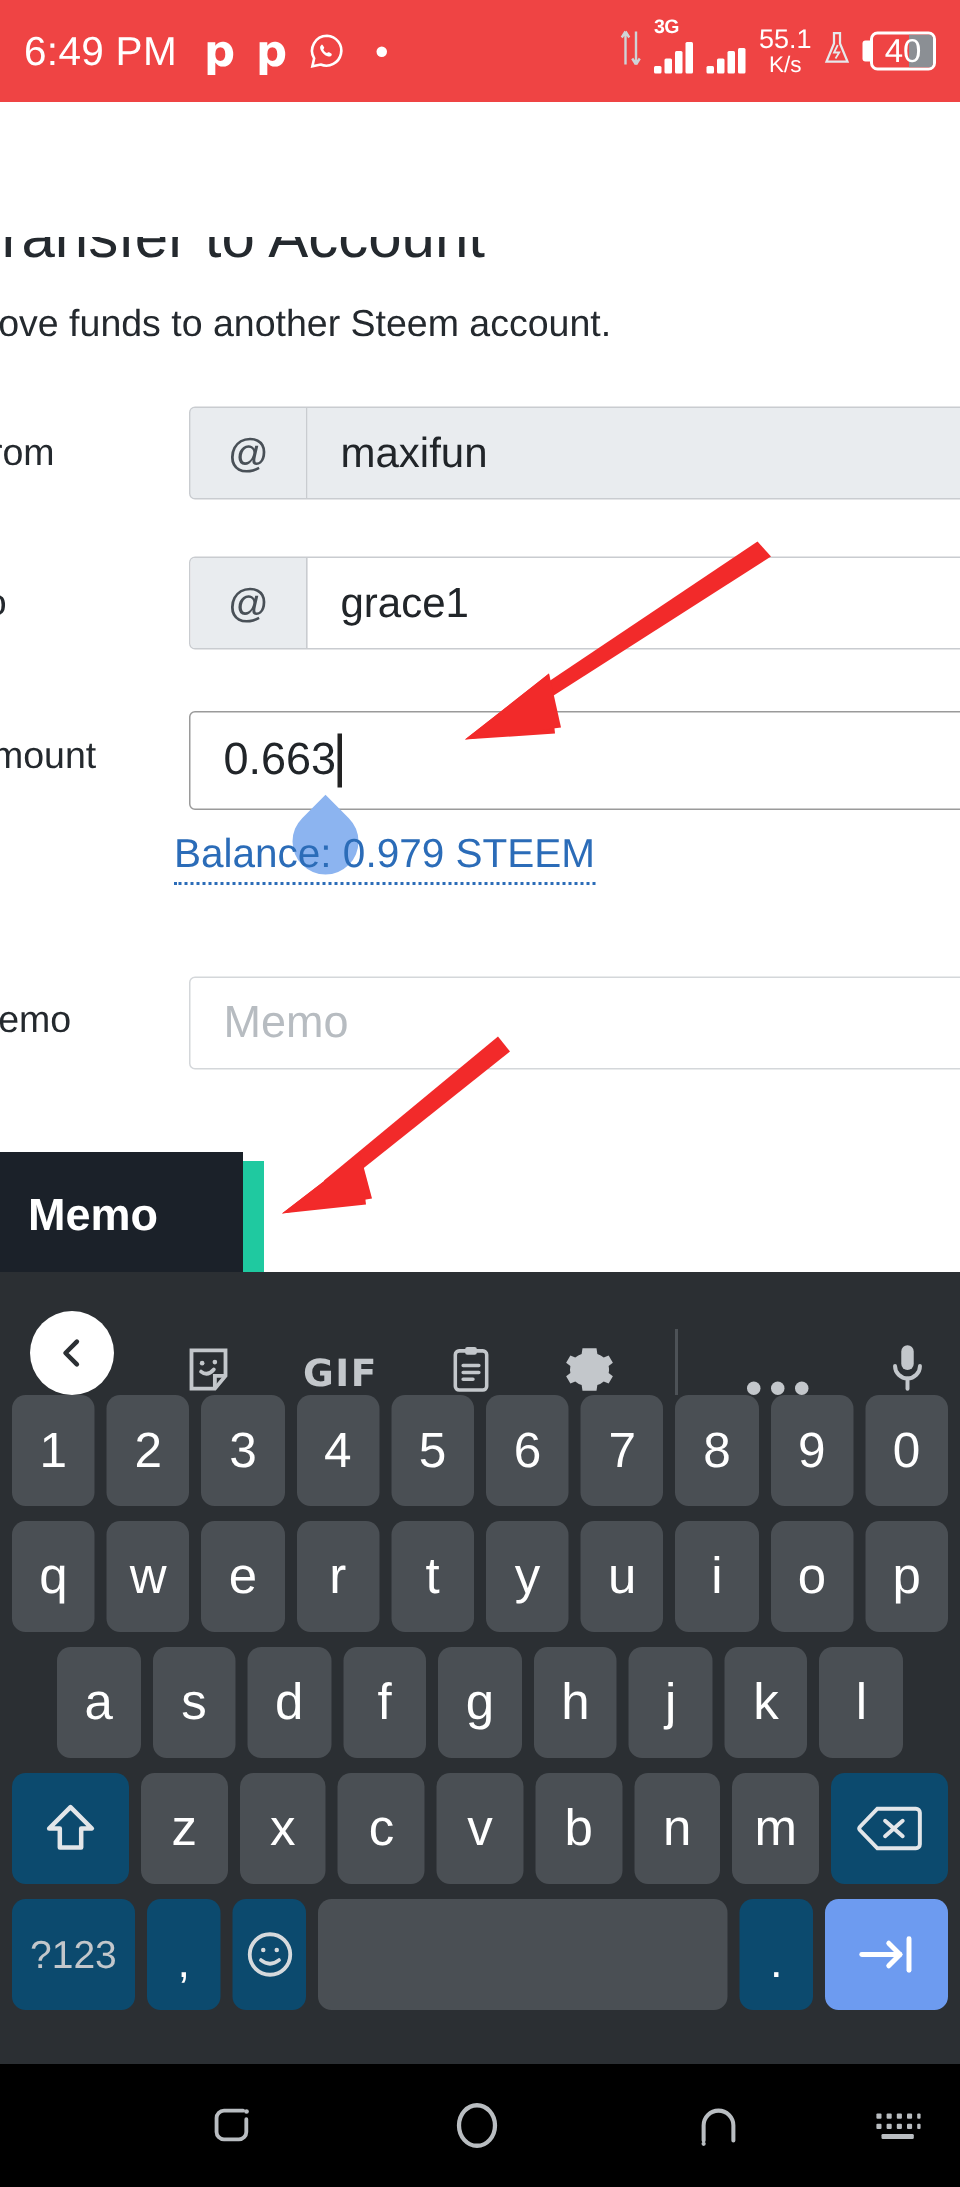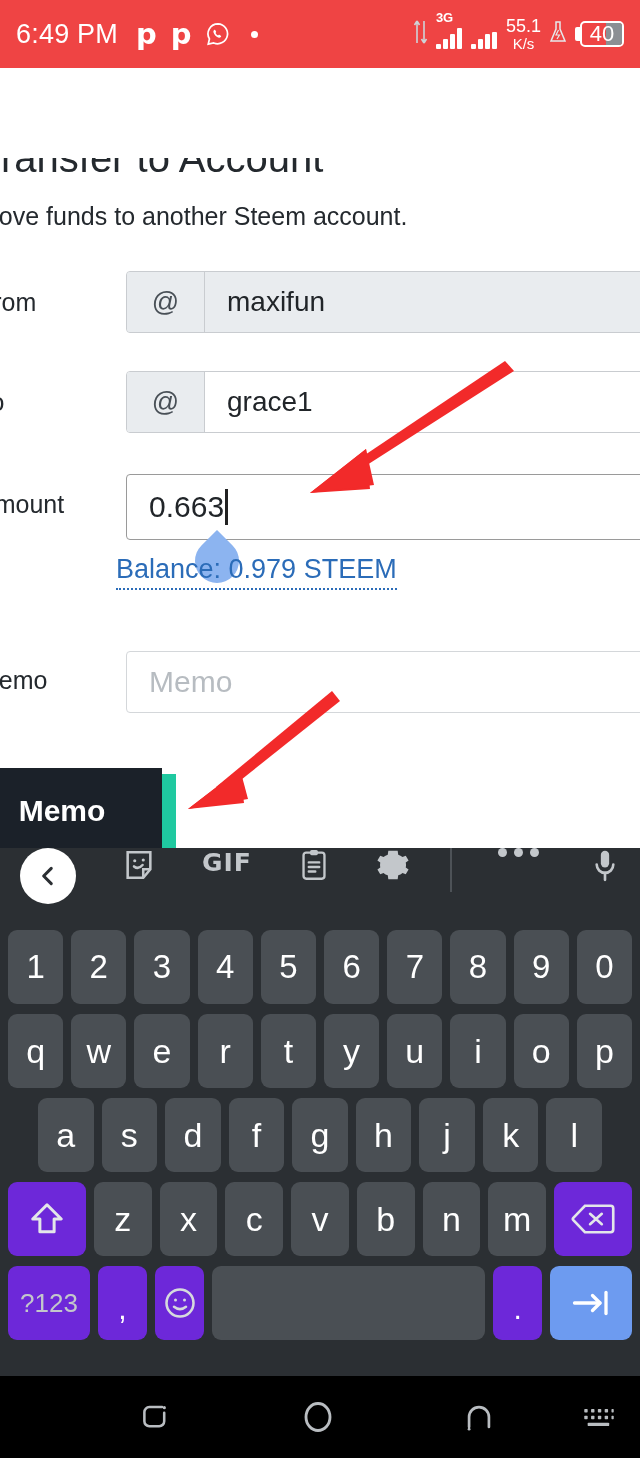--- a/index.html
+++ b/index.html
@@ -146,21 +146,21 @@
 
   
   .arrow-svg { position: absolute; pointer-events: none; }
 
   
   .keyboard {
     position: absolute; left: 0; top: 848px; width: 640px; height: 528px;
     background: #2b2f33;
   }
   .kb-toolbar {
-    height: 82px; display: flex; align-items: flex-start; padding: 0 20px;
+    height: 82px; display: flex; align-items: flex-end; padding: 0 20px;
   }
   .kb-back-circle {
     width: 56px; height: 56px; border-radius: 50%; background: #fff;
     display: flex; align-items: center; justify-content: center; flex: 0 0 auto;
   }
   .kb-tool { flex: 0 0 auto; display: flex; align-items: center; justify-content: center; }
   .kb-gif {
     color: #c3c7cb; font-size: 25px; font-weight: bold; letter-spacing: 1px;
     font-family: "DejaVu Sans", sans-serif;
   }
@@ -168,21 +168,21 @@
   .kb-dots { display: flex; gap: 7px; }
   .kb-dots i { width: 9px; height: 9px; border-radius: 50%; background: #c3c7cb; display: block; }
 
   .kb-rows { padding: 0 4px; }
   .kb-row { display: flex; justify-content: center; margin-bottom: 10px; height: 74px; }
   .key {
     background: #4a4f54; border-radius: 9px; color: #fff;
     display: flex; align-items: center; justify-content: center;
     font-size: 34px; margin: 0 4px; flex: 1 1 0; min-width: 0;
   }
-  .key.func { background: #6d28d9; }
+  .key.func { background: #0c4a6e; }
   .key.wide-space { flex: 5 1 0; background: #4a4f54; }
   .key.accent { background: #6d9bf0; }
   .key.small-text { font-size: 26px; color: #c3c7cb; }
   .key.comma { font-size: 30px; align-items: flex-end; padding-bottom: 14px; }
   .key.period { font-size: 30px; align-items: flex-end; padding-bottom: 14px; }
   .row-num .key { font-size: 33px; }
   .row-zxcv .key.func { flex: 1.35 1 0; }
   .row-last .key.k123 { flex: 1.5 1 0; }
   .row-last .key.comma { flex: 0.9 1 0; }
   .row-last .key.emoji { flex: 0.9 1 0; }

